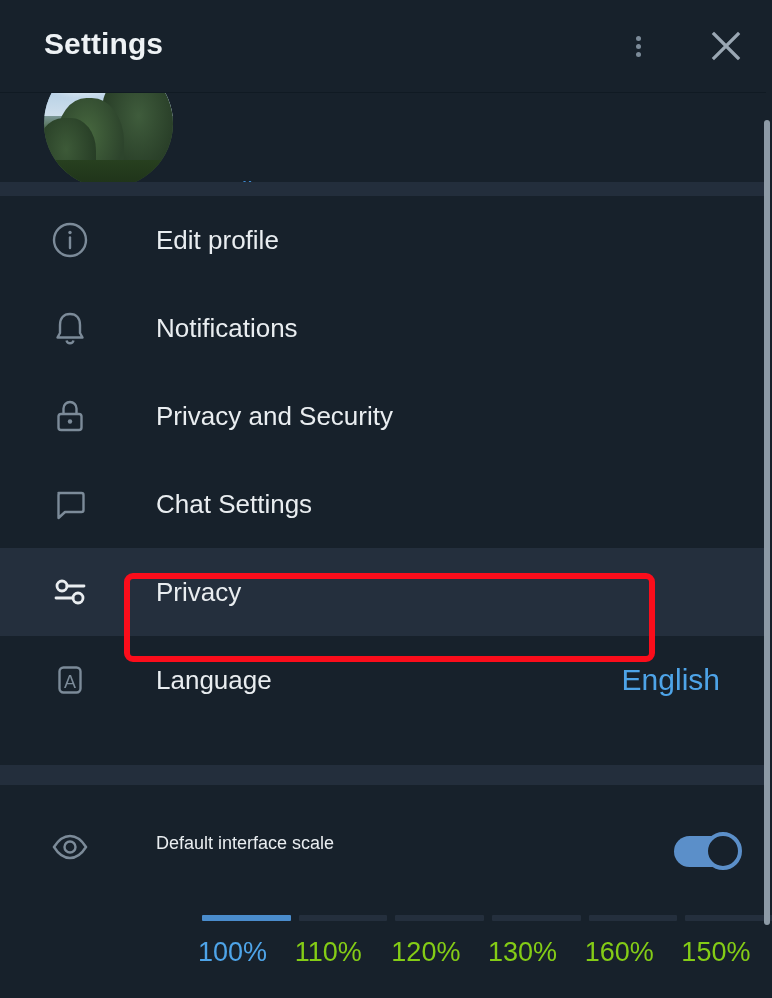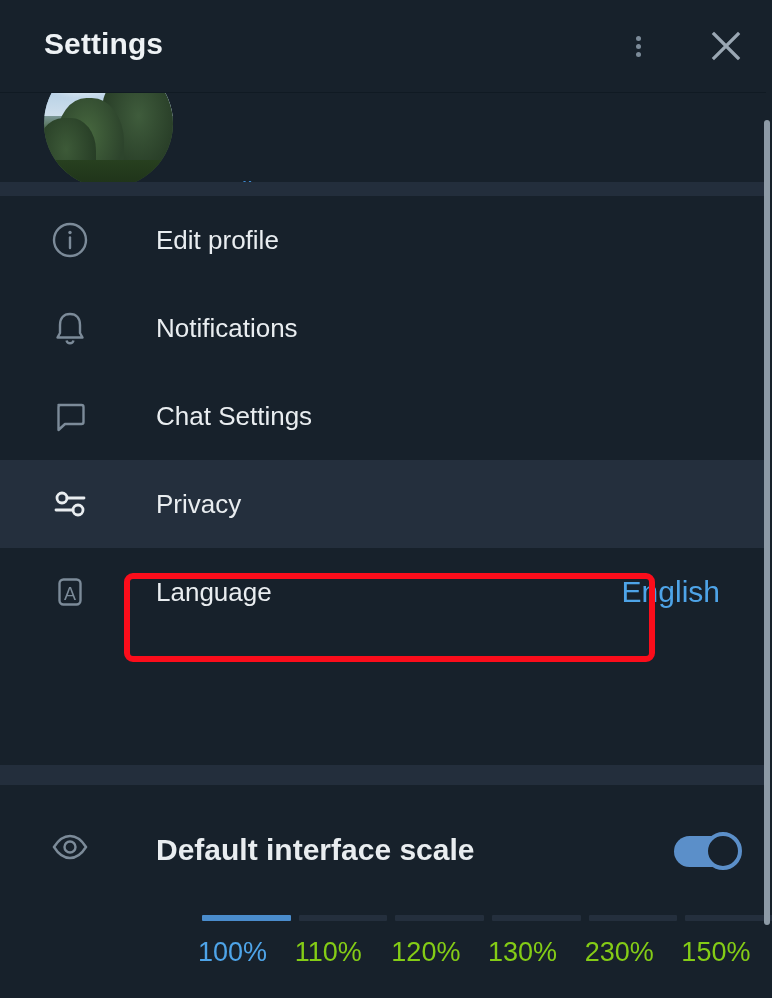--- a/index.html
+++ b/index.html
@@ -138,21 +138,21 @@
     position:relative; width:766px; height:120px;
     display:flex; align-items:center;
   }
   .scale-icon {
     position:absolute; left:46px; top:38px;
     width:48px; height:48px;
     display:flex; align-items:center; justify-content:center;
   }
   .scale-label {
     position:absolute; left:156px; top:48px;
-    font-size:30px; color:#e9edf0; white-space:nowrap;font-weight:bold;
+    font-size:18px; color:#e9edf0; white-space:nowrap;
   }
   .toggle {
     position:absolute; right:24px; top:47px;
     width:68px; height:38px;
   }
   .toggle-track {
     position:absolute; left:0; top:4px;
     width:56px; height:31px; border-radius:16px;
     background:#5b8fc9;
   }
@@ -251,20 +251,30 @@
     <div class="row">
       <span class="row-icon">
         <svg width="44" height="44" viewBox="0 0 44 44" aria-hidden="true">
           <path d="M22 8 C15.5 8 12 12.5 12 19 v8 l-2.5 4.5 h25 L32 27 v-8 C32 12.5 28.5 8 22 8 Z" stroke="#7c8b99" stroke-width="2.4" fill="none" stroke-linejoin="round"></path>
           <path d="M18.5 34.5 a3.6 3.6 0 0 0 7 0" stroke="#7c8b99" stroke-width="2.4" fill="none"></path>
         </svg>
       </span>
       <span class="row-label">Notifications</span>
     </div>
 
+    <div class="row">
+      <span class="row-icon">
+        <svg width="44" height="44" viewBox="0 0 44 44" aria-hidden="true">
+          <rect x="10.5" y="20" width="23" height="16" rx="2.6" stroke="#7c8b99" stroke-width="2.4" fill="none"></rect>
+          <path d="M15.5 20 v-5.5 a6.5 6.5 0 0 1 13 0 V20" stroke="#7c8b99" stroke-width="2.4" fill="none"></path>
+          <circle cx="22" cy="27.5" r="2.2" fill="#7c8b99"></circle>
+        </svg>
+      </span>
+      <span class="row-label">Privacy and Security</span>
+    </div>
 
     <div class="row">
       <span class="row-icon">
         <svg width="44" height="44" viewBox="0 0 44 44" aria-hidden="true">
           <path d="M10.5 11 h23 a2 2 0 0 1 2 2 v15 a2 2 0 0 1 -2 2 H17 l-6.5 6 v-6 a2 2 0 0 1 0 0 V13 a2 2 0 0 1 2 -2 Z" stroke="#7c8b99" stroke-width="2.4" fill="none" stroke-linejoin="round"></path>
         </svg>
       </span>
       <span class="row-label">Chat Settings</span>
     </div>
 
@@ -319,21 +329,21 @@
         <span class="seg"></span>
         <span class="seg"></span>
         <span class="seg"></span>
         <span class="seg"></span>
       </div>
       <div class="seg-labels">
         <span class="seg-label on">100%</span>
         <span class="seg-label">110%</span>
         <span class="seg-label">120%</span>
         <span class="seg-label">130%</span>
-        <span class="seg-label">230%</span>
+        <span class="seg-label">160%</span>
         <span class="seg-label">150%</span>
       </div>
     </div>
   </div>
 
   <div class="scrollbar"></div>
 
 </div>
 
 </body></html>

